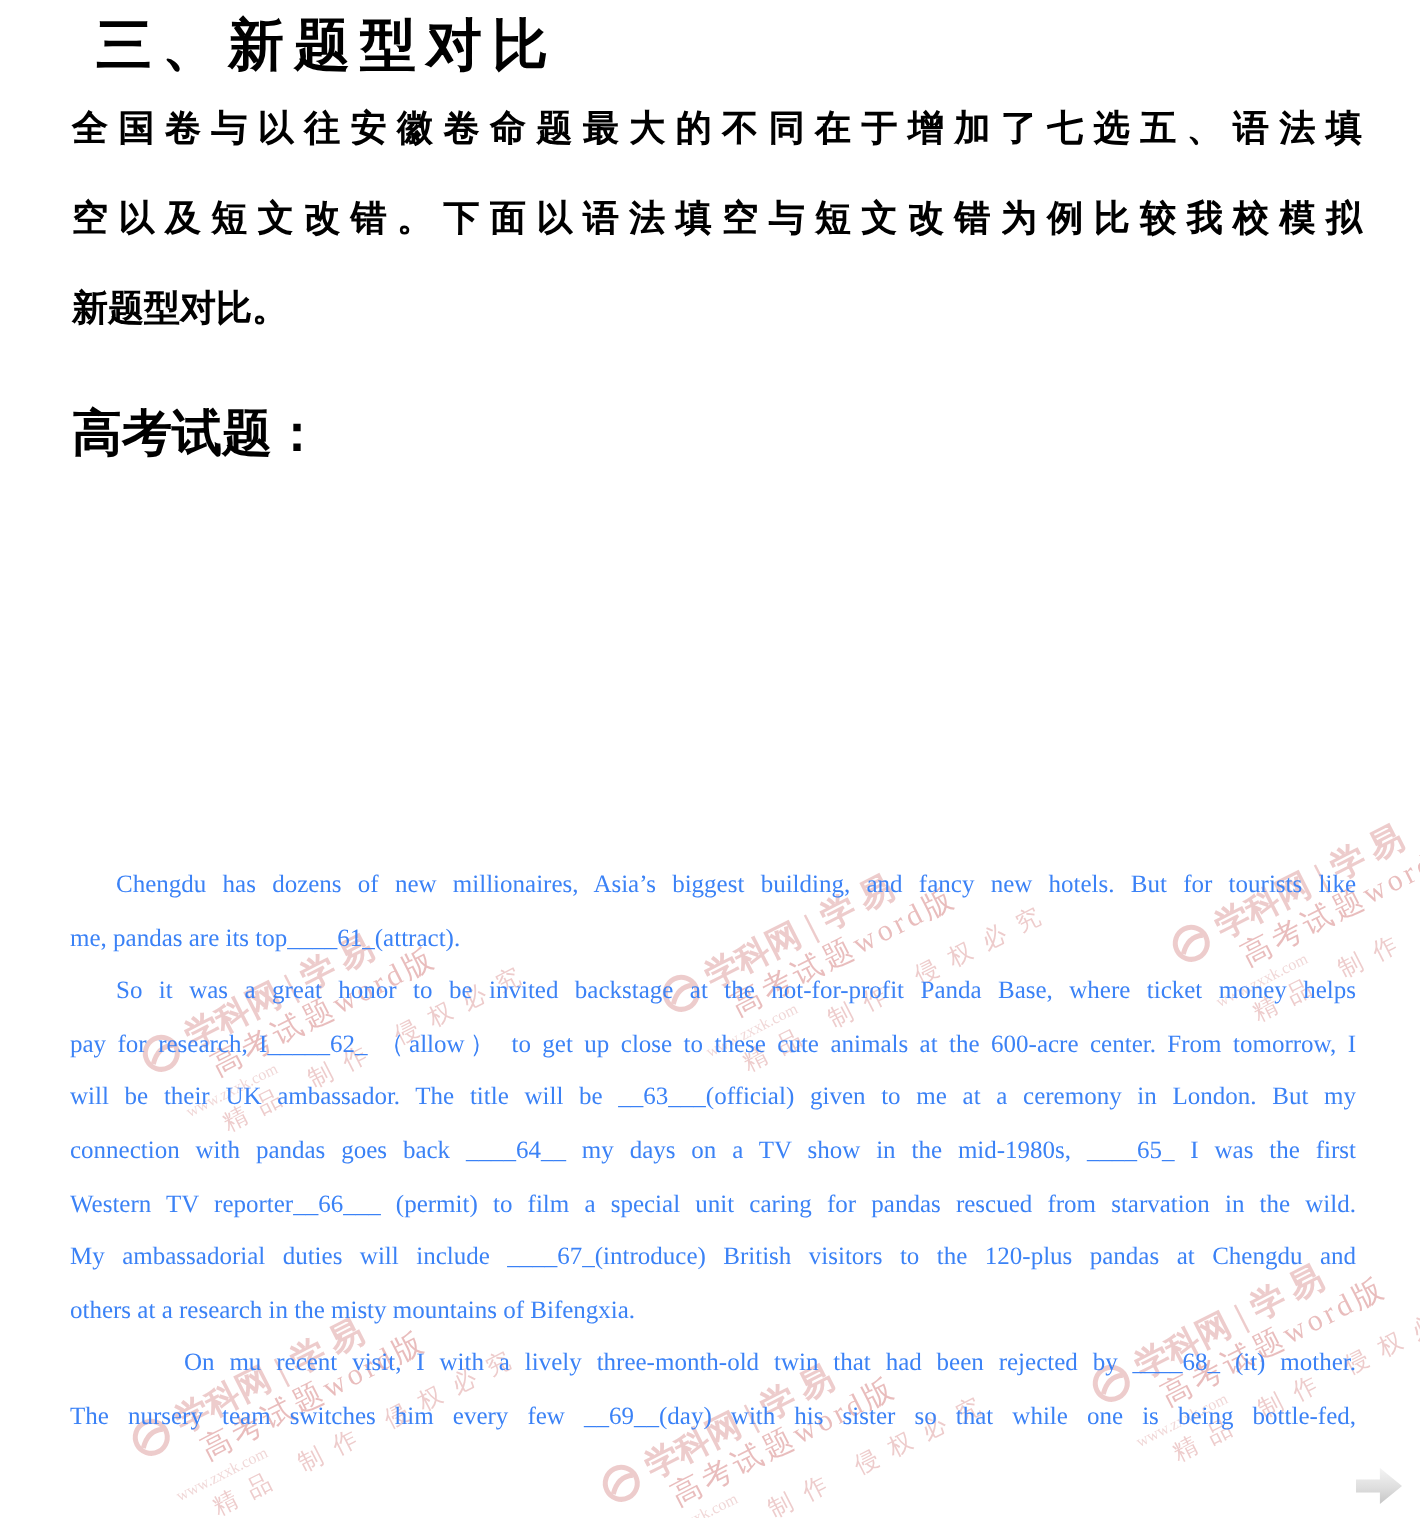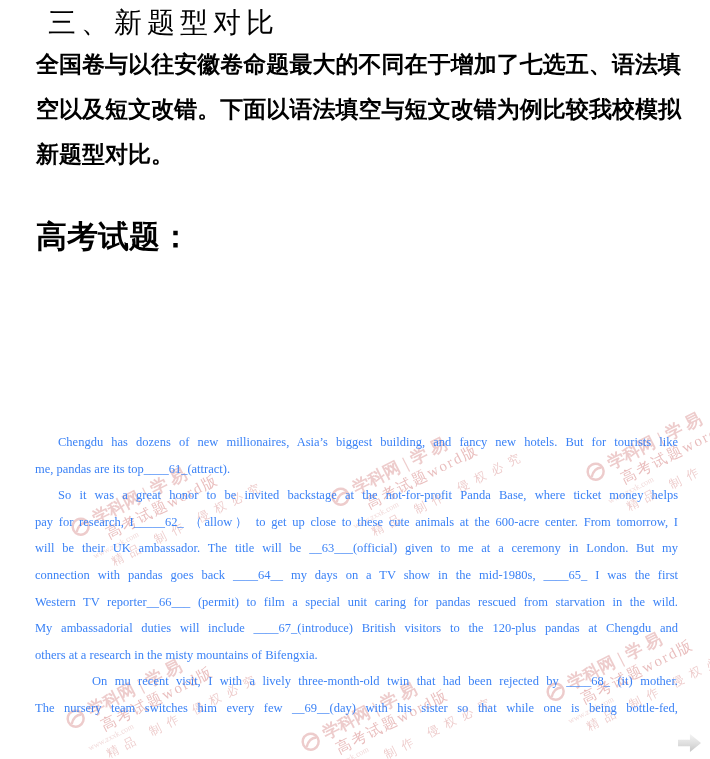--- a/index.html
+++ b/index.html
@@ -10,25 +10,25 @@
   
   .wm-layer{position:absolute;inset:0;z-index:1;pointer-events:none;}
   .wm-tile{position:absolute;width:215px;transform:rotate(-27deg);opacity:.45;}
   .wm-row1{display:flex;align-items:center;gap:5px;font-size:17px;font-weight:bold;color:#d98f8f;line-height:20px;}
   .wm-logo{display:inline-block;width:20px;height:20px;}
   .wm-row2{font-size:15px;color:#cf6f6f;margin-left:30px;letter-spacing:2px;line-height:18px;}
   .wm-row3{font-size:8px;color:#dfa8a8;margin-left:8px;line-height:10px;}
   .wm-row4{font-size:12px;color:#d98f8f;letter-spacing:7px;margin-left:22px;line-height:16px;}
   
   .doc{position:absolute;inset:0;z-index:2;}
-  .title{position:absolute;left:48px;top:4px;font-size:28px;font-weight:normal;letter-spacing:5px;white-space:nowrap;}
-  .intro{position:absolute;left:36px;top:42px;width:645px;font-size:23px;font-weight:bold;line-height:45px;}
+  .title{position:absolute;left:48px;top:4px;font-size:28px;font-weight:bold;letter-spacing:5px;white-space:nowrap;}
+  .intro{position:absolute;left:36px;top:42px;width:645px;font-size:18px;font-weight:bold;line-height:45px;}
   .cn-line{text-align:justify;}
   .cn-line.jl{text-align-last:justify;}
-  .section-label{position:absolute;left:36px;top:216px;font-size:31px;font-weight:bold;white-space:nowrap;}
+  .section-label{position:absolute;left:36px;top:200px;font-size:25px;font-weight:bold;white-space:nowrap;}
   .passage{position:absolute;left:35px;top:429px;width:643px;font-size:12.5px;line-height:26.6px;color:#3b82f6;}
   .pline{text-align:justify;text-align-last:left;}
   .pline.j{text-align-last:justify;}
   .ind1{text-indent:23px;}
   .ind2{text-indent:57px;}
   
   .nav-arrow{
     position:absolute;left:678px;top:734px;width:23px;height:18px;z-index:3;
     background:linear-gradient(180deg,#f4f4f4 0%,#dedede 55%,#c6c6c6 100%);
     clip-path:polygon(0 32%,52% 32%,52% 0,100% 50%,52% 100%,52% 68%,0 68%);

